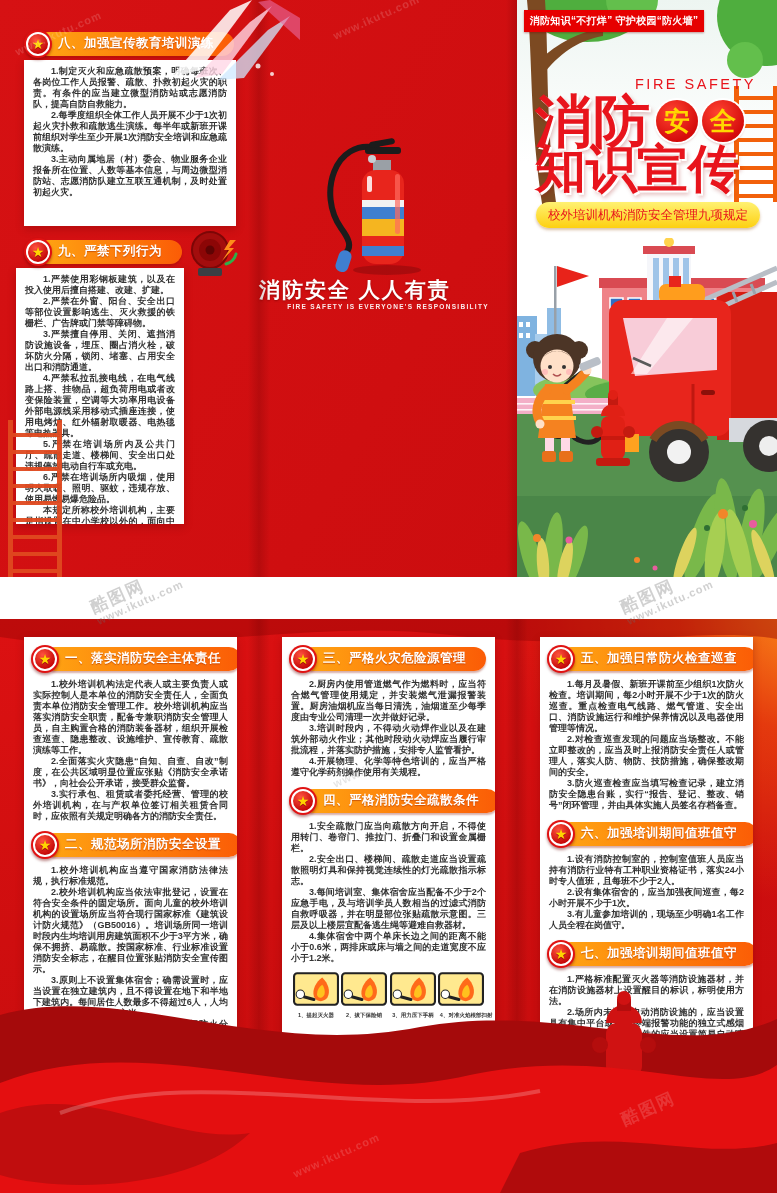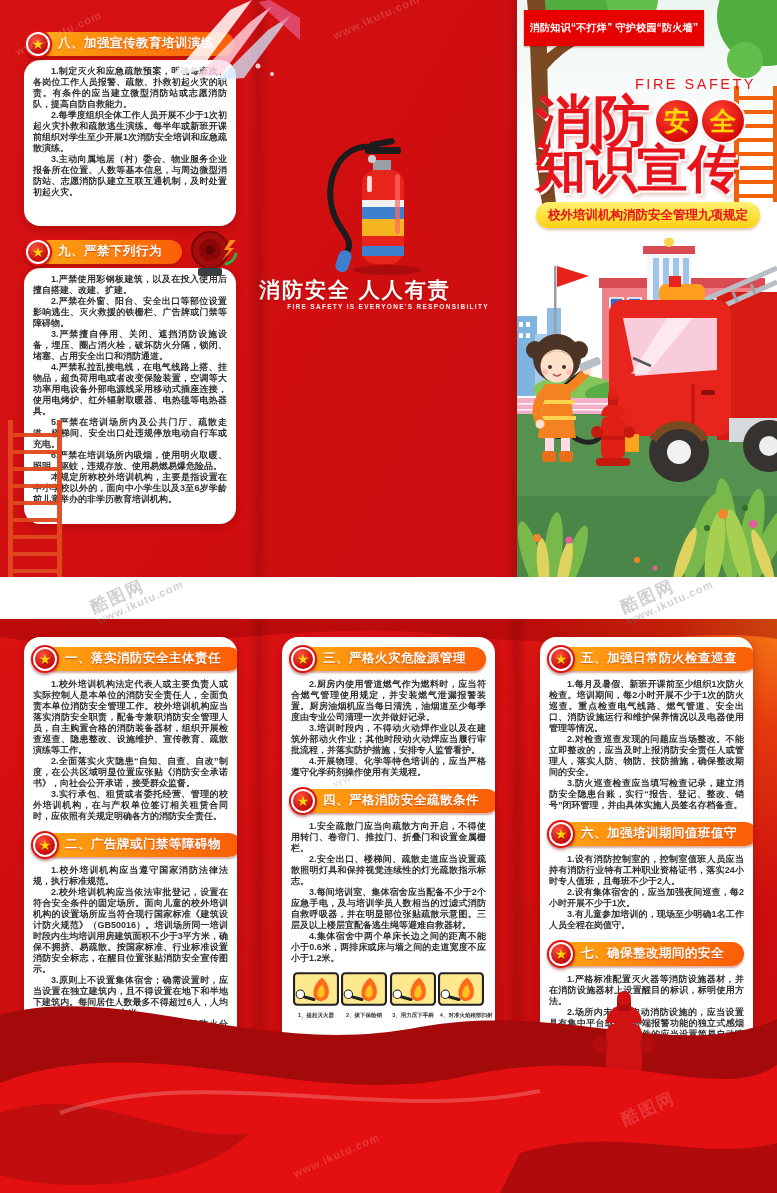--- a/index.html
+++ b/index.html
@@ -12,68 +12,68 @@
   .badge{width:28px;height:28px;flex:0 0 28px;border-radius:50%;background:#e01212;position:relative;
          box-shadow:0 2px 3px rgba(110,0,0,.45);z-index:2;display:flex;align-items:center;justify-content:center;}
   .badge::before{content:'';position:absolute;inset:2px;border-radius:50%;border:2px solid #fff;
          background:radial-gradient(circle at 38% 30%,#ff5340,#c40606 75%);}
   .badge .star{position:relative;z-index:1;color:#ffd400;font-size:14px;line-height:28px;
          text-shadow:0 1px 1px rgba(130,0,0,.7);}
   .sec-banner{margin-left:-8px;padding:3px 20px 4px 14px;border-radius:4px 12px 12px 4px;
          background:linear-gradient(90deg,#ffa312,#fb5c06);color:#fff;font-weight:800;font-size:12.5px;
          letter-spacing:.5px;white-space:nowrap;text-shadow:0 1px 1px rgba(170,50,0,.6);
          box-shadow:0 2px 2px rgba(140,20,0,.35);}
-  .card{position:absolute;background:#fff;border-radius:16px;padding:6px 9px;box-sizing:border-box;
+  .card{position:absolute;background:#fff;border-radius:0;padding:6px 9px;box-sizing:border-box;
          overflow:hidden;box-shadow:0 3px 8px rgba(100,0,0,.30);}
   .para{margin:0;text-indent:2em;font-size:9px;line-height:11px;color:#333;font-weight:600;
          text-align:justify;}
   .inside{margin:2px 0 6px -2px;}
   .mt{margin-top:9px;}
 
   
   #spread-top{position:absolute;left:0;top:0;width:777px;height:577px;
          background:linear-gradient(120deg,#d61113 0%,#cf0e10 55%,#c80c0e 100%);}
   .foldshade{position:absolute;top:0;bottom:0;width:22px;pointer-events:none;
          background:linear-gradient(90deg,rgba(90,0,0,0),rgba(90,0,0,.22),rgba(90,0,0,0));}
 
   #head8{left:24px;top:30px;} #head9{left:24px;top:238px;}
   #card8{left:24px;top:60px;width:212px;height:166px;}
-  #card9{left:24px;top:268px;width:212px;height:256px;}
+  #card9{left:16px;top:268px;width:168px;height:256px;}
   #ladder-left{left:8px;top:420px;width:44px;height:157px;
         border-left:5px solid #e0491f;border-right:5px solid #e0491f;
         background:repeating-linear-gradient(180deg,transparent 0 13px,#e0491f 13px 17px);opacity:.95;}
 
   
   #slogan{left:259px;top:276px;width:258px;color:#fff;font-size:21px;font-weight:800;
         letter-spacing:2px;text-shadow:0 1px 2px rgba(110,0,0,.55);}
   #slogan-en{left:259px;top:303px;width:258px;text-align:center;color:rgba(255,255,255,.92);
         font-size:6.5px;font-weight:700;letter-spacing:1.3px;}
 
   
   #panel-cover{position:absolute;left:517px;top:0;width:260px;height:577px;
         background:linear-gradient(180deg,#edf5f1 0%,#ffffff 28%);}
-  #cover-banner{position:absolute;left:7px;top:10px;width:180px;height:36px;background:#e60000;
+  #cover-banner{position:absolute;left:7px;top:10px;width:180px;height:22px;background:#e60000;
         color:#fff;font-size:10px;font-weight:700;display:flex;align-items:center;justify-content:center;
         letter-spacing:.3px;box-shadow:0 1px 2px rgba(120,0,0,.4);z-index:3;}
   #fire-safety-en{position:absolute;left:118px;top:76px;width:140px;color:#e8141c;font-weight:400;
         font-size:14.5px;letter-spacing:2.5px;z-index:3;}
   #title1{position:absolute;left:18px;top:84px;font-size:57px;font-weight:900;color:#e8141c;z-index:3;
         letter-spacing:1px;text-shadow:2px 2px 0 #fff,3px 4px 4px rgba(150,0,0,.28);}
   .title-circle{position:absolute;width:42px;height:42px;border-radius:50%;z-index:3;
         background:radial-gradient(circle at 38% 30%,#ff4331,#d50b0b 72%);color:#ffd800;font-size:26px;
         font-weight:900;display:flex;align-items:center;justify-content:center;
         box-shadow:0 0 0 2px #fff,0 2px 3px rgba(150,0,0,.4);}
   #circle1{left:139px;top:100px;} #circle2{left:185px;top:100px;}
   #title2{position:absolute;left:18px;top:135px;font-size:51px;font-weight:900;color:#e8141c;z-index:3;
         letter-spacing:0px;text-shadow:2px 2px 0 #fff,3px 4px 4px rgba(150,0,0,.28);}
   #ladder-cover{position:absolute;left:217px;top:86px;width:34px;height:116px;z-index:2;
         border-left:5px solid #f2600a;border-right:5px solid #f2600a;
         background:repeating-linear-gradient(180deg,transparent 0 10px,#f2600a 10px 14px);}
   #cover-subtitle{position:absolute;left:19px;top:202px;width:224px;height:26px;border-radius:13px;z-index:3;
-        background:linear-gradient(180deg,#fff172,#fdd011);color:#e8141c;font-weight:700;font-size:12.5px;
+        background:linear-gradient(180deg,#fff172,#fdd011);color:#e8141c;font-weight:400;font-size:12.5px;
         display:flex;align-items:center;justify-content:center;box-shadow:0 2px 3px rgba(150,80,0,.35);}
 
   
   #gap{position:absolute;left:0;top:577px;width:777px;height:42px;background:#fff;}
 
   
   #spread-bottom{position:absolute;left:0;top:619px;width:777px;height:574px;
         background:radial-gradient(circle at 104% -3%,rgba(255,153,26,.95) 0%,rgba(255,122,10,.4) 13%,rgba(255,122,10,0) 30%),
                    linear-gradient(170deg,#dc1112 0%,#cf0e0f 45%,#c30c0d 100%);}
   #cardA{left:24px;top:18px;width:213px;height:456px;}
@@ -361,21 +361,21 @@
       </div>
       <div>
           <p class="para">1.校外培训机构法定代表人或主要负责人或实际控制人是本单位的消防安全责任人，全面负责本单位消防安全管理工作。校外培训机构应当落实消防安全职责，配备专兼职消防安全管理人员，自主购置合格的消防装备器材，组织开展检查巡查、隐患整改、设施维护、宣传教育、疏散演练等工作。</p>
           <p class="para">2.全面落实火灾隐患“自知、自查、自改”制度，在公共区域明显位置应张贴《消防安全承诺书》，向社会公开承诺，接受群众监督。</p>
           <p class="para">3.实行承包、租赁或者委托经营、管理的校外培训机构，在与产权单位签订相关租赁合同时，应依照有关规定明确各方的消防安全责任。</p>
         </div>
       <div class="sec-head inside mt">
         <span class="badge">
             <span class="star">★</span>
           </span>
-        <span class="sec-banner">二、广告牌或门禁等障碍物</span>
+        <span class="sec-banner">二、规范场所消防安全设置</span>
       </div>
       <div>
           <p class="para">1.校外培训机构应当遵守国家消防法律法规，执行标准规范。</p>
           <p class="para">2.校外培训机构应当依法审批登记，设置在符合安全条件的固定场所。面向儿童的校外培训机构的设置场所应当符合现行国家标准《建筑设计防火规范》（GB50016）。培训场所同一培训时段内生均培训用房建筑面积不少于3平方米，确保不拥挤、易疏散。按国家标准、行业标准设置消防安全标志，在醒目位置张贴消防安全宣传图示。</p>
           <p class="para">3.原则上不设置集体宿舍；确需设置时，应当设置在独立建筑内，且不得设置在地下和半地下建筑内。每间居住人数最多不得超过6人，人均使用面积不应小于5平方米。</p>
           <p class="para">4.设有厨房的，应与其他部位进行防火分隔。</p>
         </div>
     </div>
 
     <div class="card" id="cardB">
@@ -467,21 +467,21 @@
       </div>
       <div>
           <p class="para">1.设有消防控制室的，控制室值班人员应当持有消防行业特有工种职业资格证书，落实24小时专人值班，且每班不少于2人。</p>
           <p class="para">2.设有集体宿舍的，应当加强夜间巡查，每2小时开展不少于1次。</p>
           <p class="para">3.有儿童参加培训的，现场至少明确1名工作人员全程在岗值守。</p>
         </div>
       <div class="sec-head inside mt">
         <span class="badge">
             <span class="star">★</span>
           </span>
-        <span class="sec-banner">七、确保整改期间的安全</span>
+        <span class="sec-banner">七、加强培训期间值班值守</span>
       </div>
       <div>
           <p class="para">1.严格标准配置灭火器等消防设施器材，并在消防设施器材上设置醒目的标识，标明使用方法。</p>
           <p class="para">2.场所内未设置自动消防设施的，应当设置具有集中平台或移动终端报警功能的独立式感烟火灾探测报警器，有条件的应当设置简易自动喷水灭火系统。</p>
           <p class="para">3.建筑消防设施、器材应当委托具有相应资质的消防技术服务机构进行定期维护保养，每年至少全面检测1次，确保完好有效。</p>
         </div>
     </div>
 
     <svg class="abs" style="left:52px;top:452px;width:180px;height:122px;z-index:4;" viewBox="0 0 180 122">
       <circle cx="36" cy="26" r="16" fill="#3a2a23"></circle>

